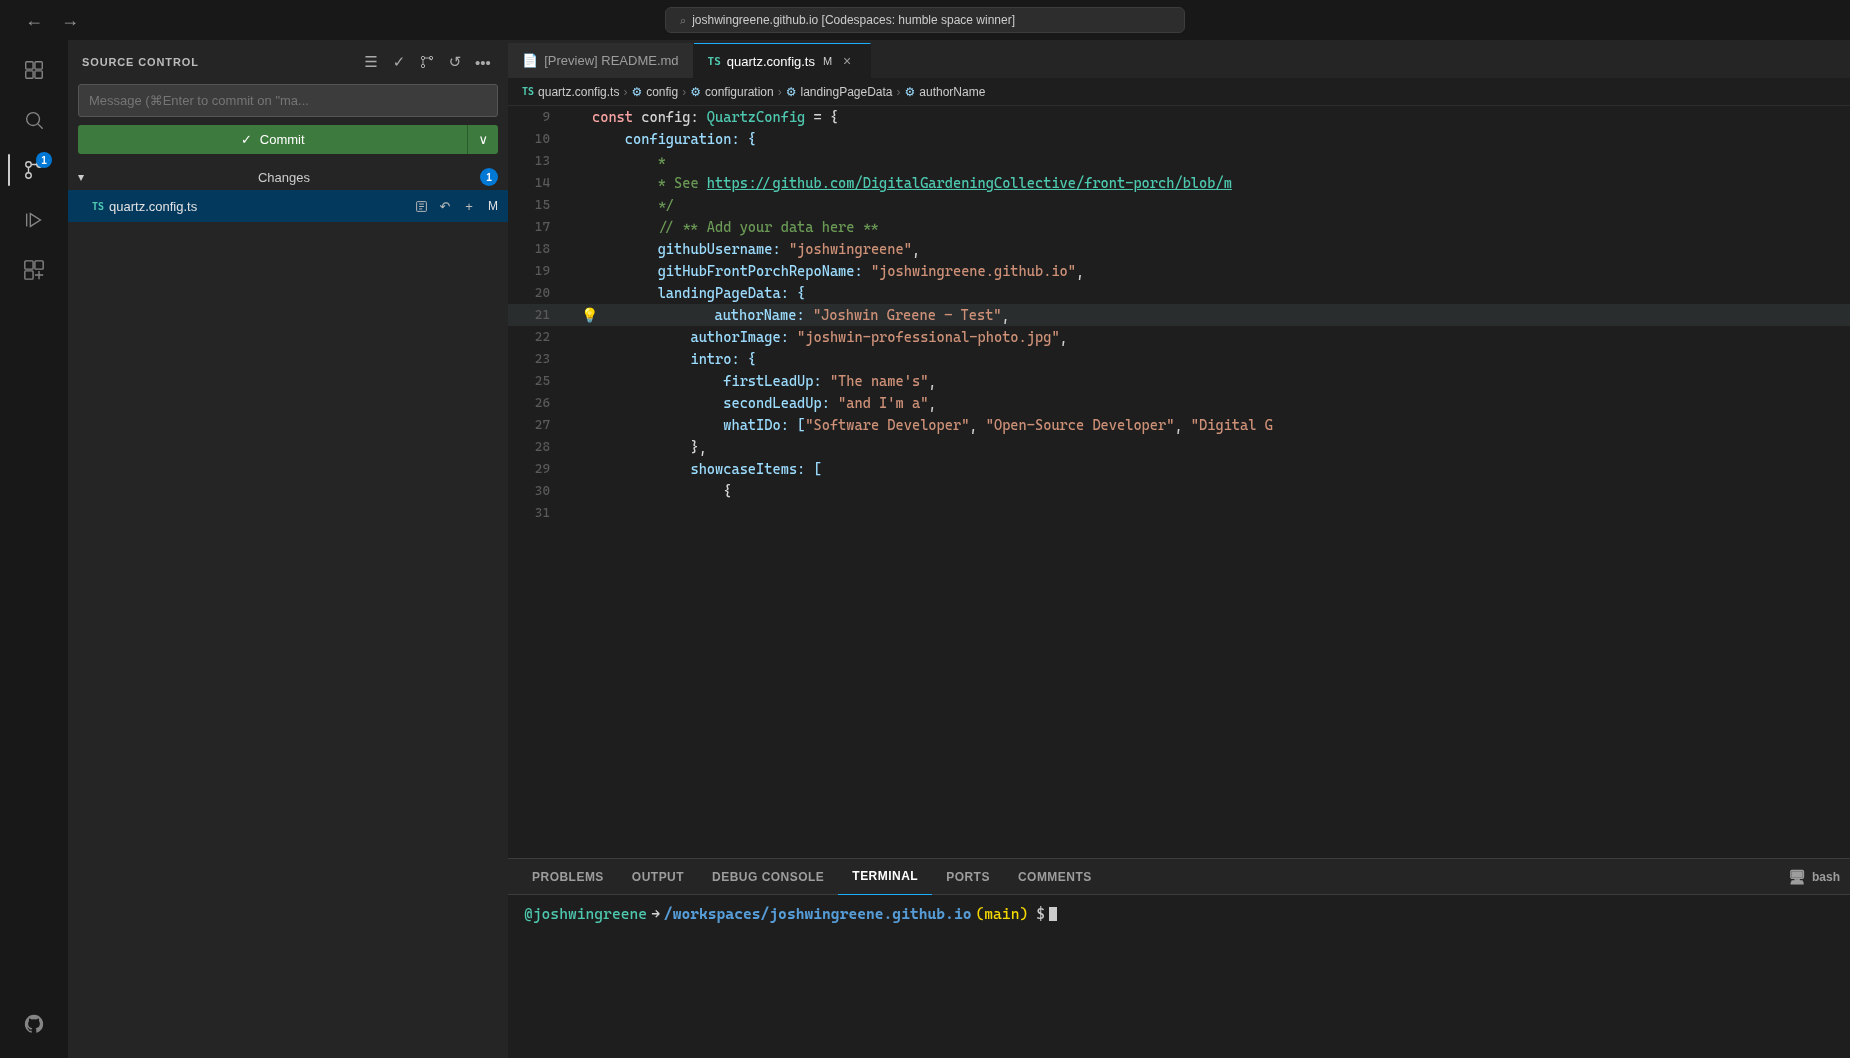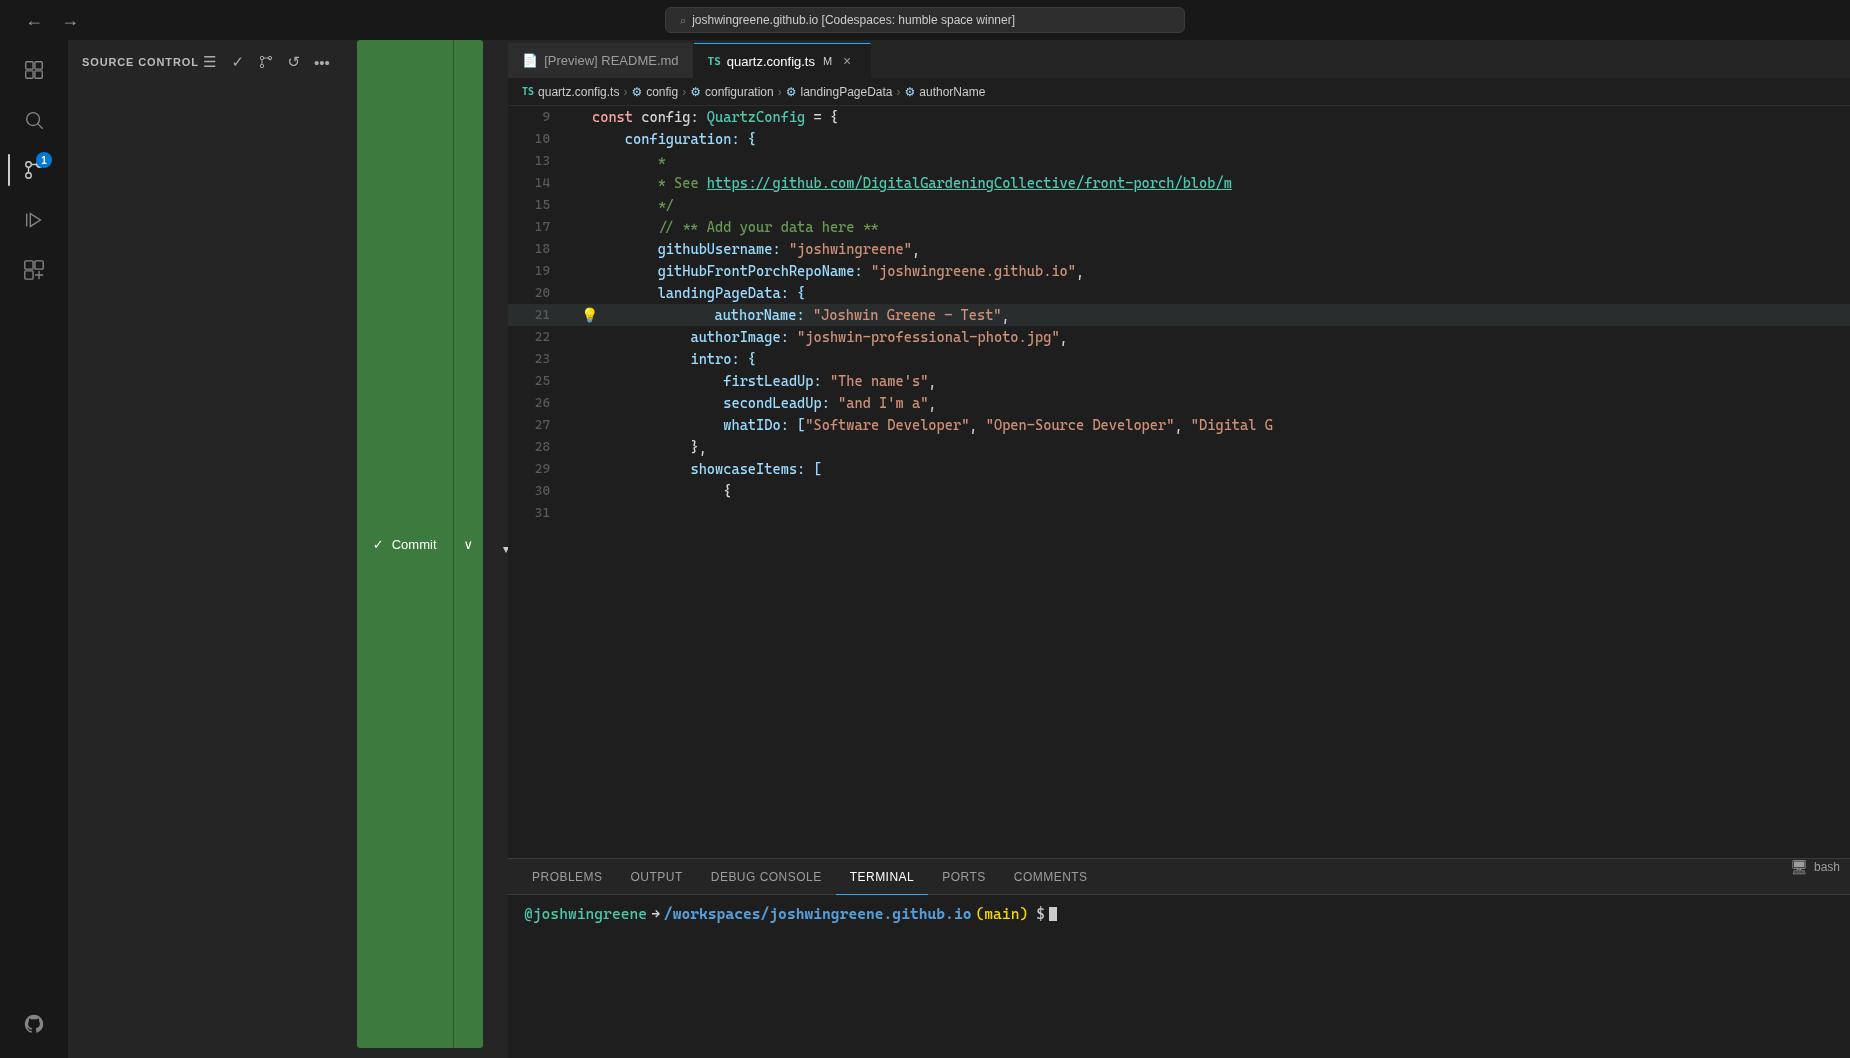--- a/index.html
+++ b/index.html
@@ -113,20 +113,21 @@
       align-items: center;
       justify-content: center;
       padding: 0 3px;
     }
 
     
     .sidebar {
       width: 440px;
       background: #252526;
       display: flex;
+      flex-direction: column;
       flex-shrink: 0;
       overflow: hidden;
     }
     .sidebar-header {
       display: flex;
       align-items: center;
       padding: 8px 14px;
       height: 44px;
       flex-shrink: 0;
     }
@@ -433,27 +434,28 @@
     .bottom-panel {
       height: 200px;
       background: #1e1e1e;
       border-top: 1px solid #3c3c3c;
       display: flex;
       flex-direction: column;
       flex-shrink: 0;
     }
     .panel-tabs {
       display: flex;
-      align-items: flex-start;
+      align-items: center;
       height: 36px;
       background: #252526;
       padding: 0 10px;
       gap: 0;
       flex-shrink: 0;
       border-bottom: 1px solid #3c3c3c;
+      font-weight: bold;
     }
     .panel-tab {
       padding: 0 14px;
       height: 36px;
       display: flex;
       align-items: center;
       font-size: 12px;
       color: #9d9d9d;
       cursor: pointer;
       text-transform: uppercase;
@@ -573,20 +575,23 @@
             <circle cx="6" cy="18" r="2.5" stroke="#cccccc" stroke-width="1.5"></circle>
             <path d="M6 8.5v7" stroke="#cccccc" stroke-width="1.5"></path>
             <path d="M8.5 6h6.5a3.5 3.5 0 0 1 3.5 3.5v0" stroke="#cccccc" stroke-width="1.5"></path>
           </svg>
         </button>
         <button class="sidebar-action-btn">↺</button>
         <button class="sidebar-action-btn">•••</button>
       </div>
     </div>
 
+    <div class="commit-input-wrap">
+      <input class="commit-input" type="text" placeholder="Message (⌘Enter to commit on &quot;ma..." style="">
+    </div>
 
     <div class="commit-btn-row">
       <button class="commit-btn-main">
         <span>✓</span>
         <span>Commit</span>
       </button>
       <button class="commit-btn-arrow">
         <span>∨</span>
       </button>
     </div>

